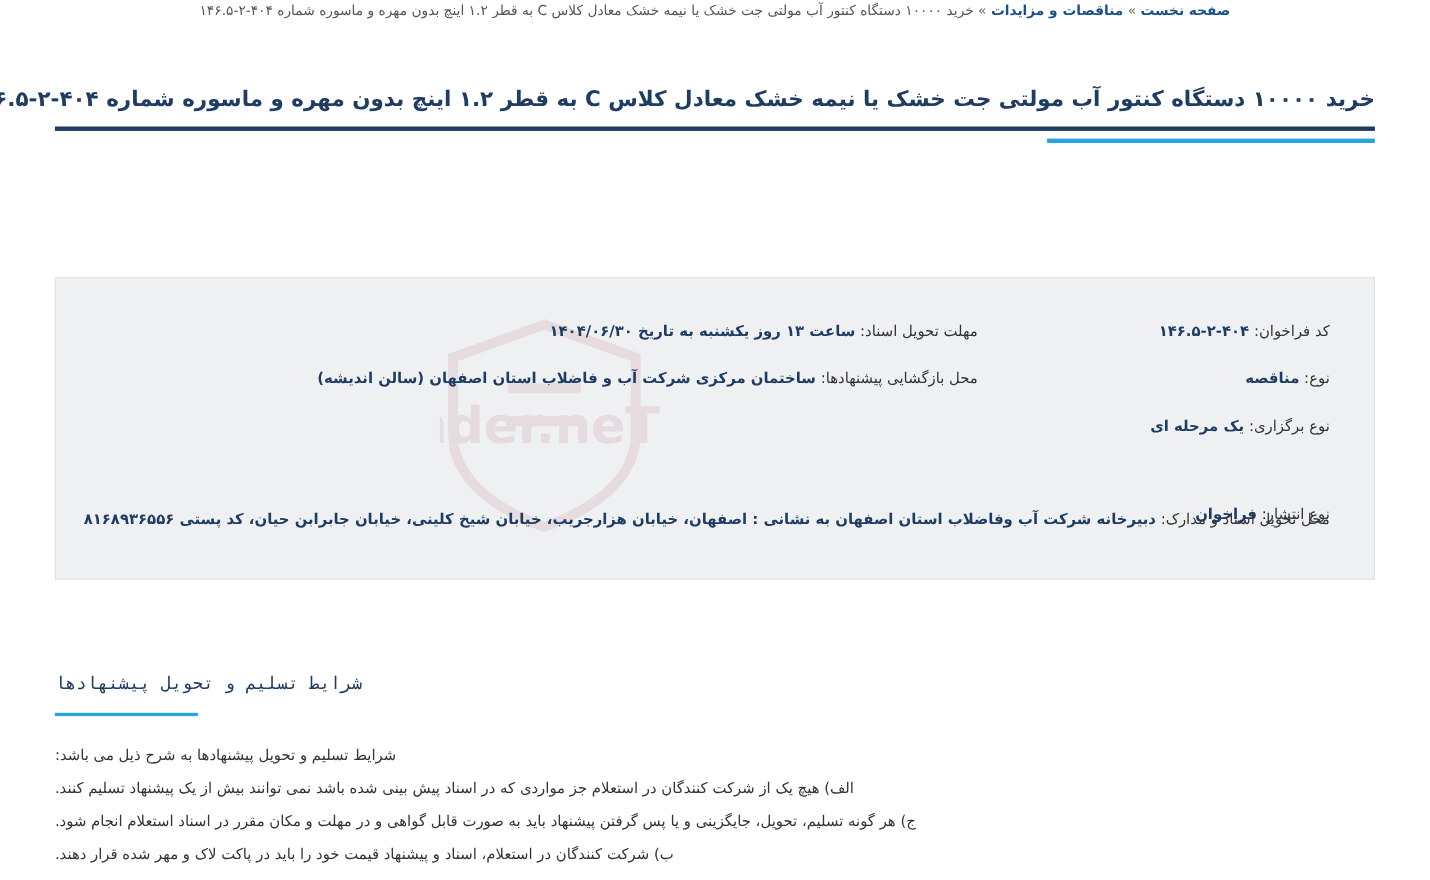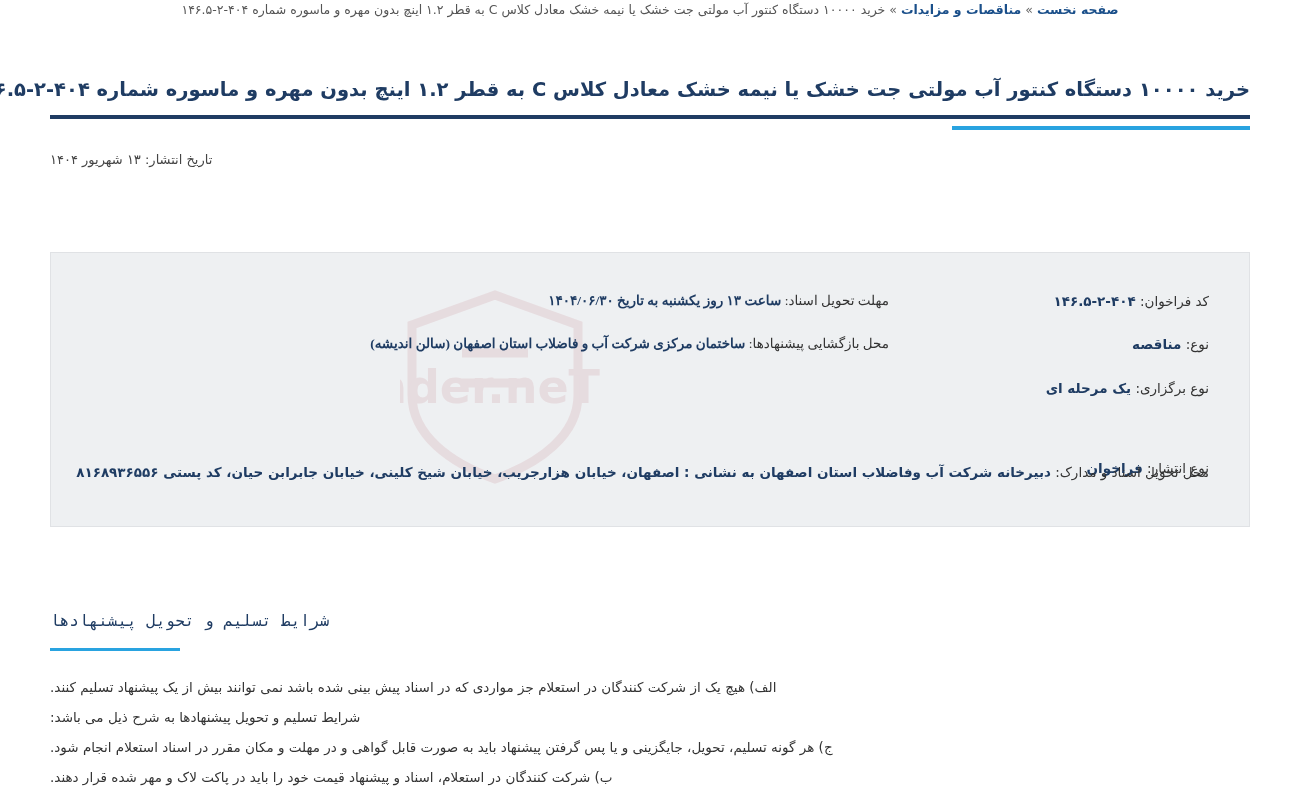--- a/index.html
+++ b/index.html
@@ -111,21 +111,21 @@
   .row {
     position: absolute;
     font-size: 13.5px;
     line-height: 20px;
     color: #333;
     white-space: nowrap;
   }
   .row .lbl { color: #333; }
   .row .val { color: #1f3c63; font-weight: bold; }
   .r-right { right: 40px; text-align: right; }
-  .r-mid { right: 360px; text-align: left; font-family: Liberation Serif, serif; }
+  .r-mid { right: 360px; text-align: left; }
 
   .row.addr {
     right: 40px;
     left: 40px;
     text-align: center;
     margin-left: 44px;
   }
 
   
   .sec-title {
@@ -171,21 +171,20 @@
     <span class="current">خرید ۱۰۰۰۰ دستگاه کنتور آب مولتی جت خشک یا نیمه خشک معادل کلاس C به قطر ۱.۲ اینچ بدون مهره و ماسوره شماره ۴۰۴-۲-۱۴۶.۵</span>
   </div>
 
   <h1 class="title">خرید ۱۰۰۰۰ دستگاه کنتور آب مولتی جت خشک یا نیمه خشک معادل کلاس C به قطر ۱.۲ اینچ بدون مهره و ماسوره شماره ۴۰۴-۲-۱۴۶.۵</h1>
 
   <div class="rule-wrap">
     <div class="rule-dark"></div>
     <div class="rule-accent"></div>
   </div>
 
-  <div class="pubdate">تاریخ انتشار: ۱۳ شهریور ۱۴۰۴</div>
 
   <div class="card">
 
     <div class="watermark">
       <svg width="500" height="210" viewBox="0 0 500 210">
         <path d="M95 12 L178 42 L178 112 C178 152 140 180 95 196 C50 180 12 152 12 112 L12 42 Z" fill="none" stroke="#c98e96" stroke-width="9"></path>
         <path d="M62 70 L128 70 M62 100 L128 100" stroke="#c98e96" stroke-width="9" fill="none"></path>
         <text x="200" y="120" font-family="DejaVu Sans, sans-serif" font-size="46" font-weight="bold" fill="#c98e96">AriaTender.neT</text>
       </svg>
     </div>
@@ -219,19 +218,19 @@
     <div class="row addr" style="top:209px;">
       <span class="lbl">محل تحویل اسناد و مدارک:</span>
       <span class="val">دبیرخانه شرکت آب وفاضلاب استان اصفهان به نشانی : اصفهان، خیابان هزارجریب، خیابان شیخ کلینی، خیابان جابرابن حیان، کد پستی ۸۱۶۸۹۳۶۵۵۶</span>
     </div>
   </div>
 
   <h2 class="sec-title">شرایط تسلیم و تحویل پیشنهادها</h2>
   <div class="sec-rule"></div>
 
   <div class="body-text" style="top:672px;">
+    <p>شرایط تسلیم و تحویل پیشنهادها به شرح ذیل می باشد:</p>
     <p>الف) هیچ یک از شرکت کنندگان در استعلام جز مواردی که در اسناد پیش بینی شده باشد نمی توانند بیش از یک پیشنهاد تسلیم کنند.</p>
-    <p>شرایط تسلیم و تحویل پیشنهادها به شرح ذیل می باشد:</p>
     <p>ج) هر گونه تسلیم، تحویل، جایگزینی و یا پس گرفتن پیشنهاد باید به صورت قابل گواهی و در مهلت و مکان مقرر در اسناد استعلام انجام شود.</p>
     <p>ب) شرکت کنندگان در استعلام، اسناد و پیشنهاد قیمت خود را باید در پاکت لاک و مهر شده قرار دهند.</p>
   </div>
 
 </div>
 
 </body></html>

